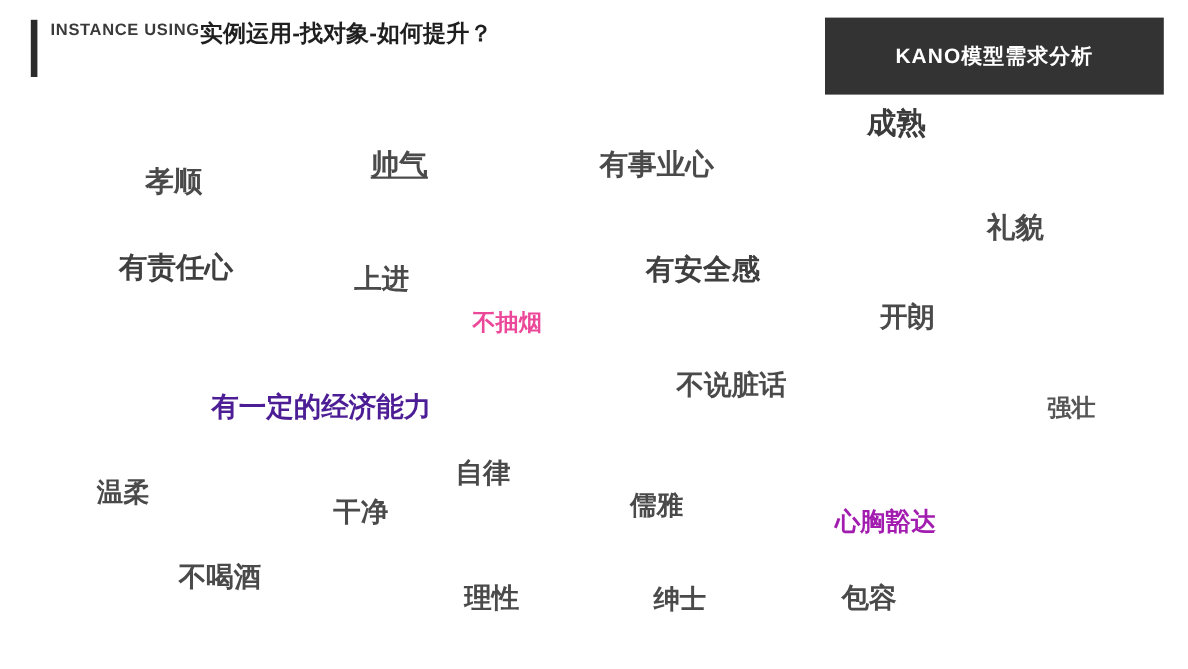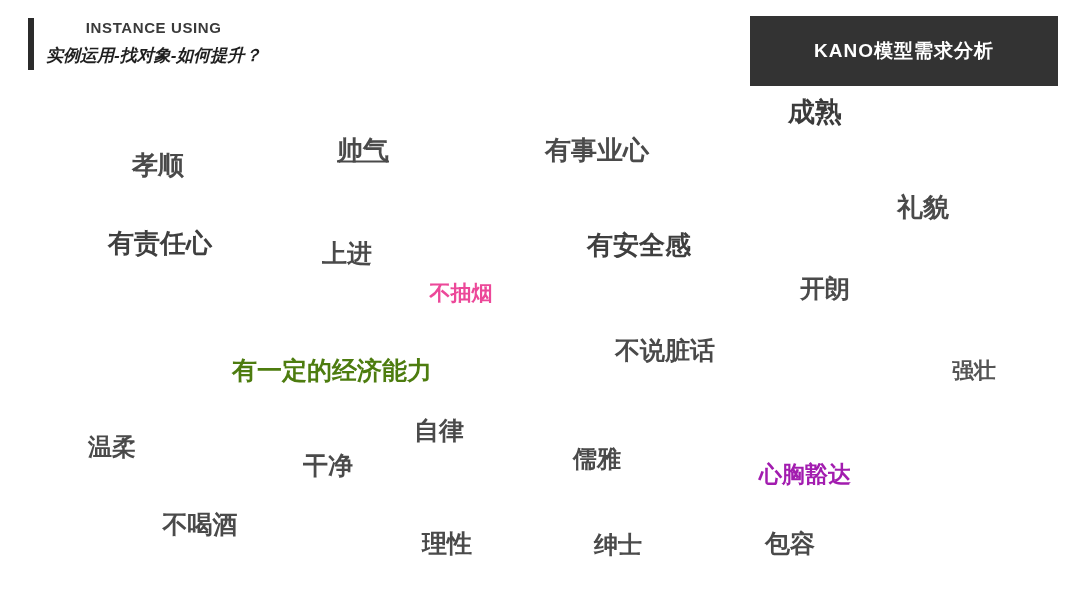--- a/index.html
+++ b/index.html
@@ -31,38 +31,35 @@
   }
   .header-bar {
     width: 6px;
     height: 52px;
     background: #2b2b2b;
     margin-right: 12px;
     flex: none;
   }
   .header-text {
     display: flex;
-    flex-direction: column;
     justify-content: center;
-    align-items: center;
   }
   .eyebrow {
     font-size: 15px;
     letter-spacing: 0.6px;
     color: #3a3a3a;
     font-weight: bold;
     line-height: 20px;
     margin-bottom: 5px;
   }
   .title-cn {
-    font-size: 17px;
+    font-size: 21px;
     font-weight: bold;
     color: #1f1f1f;
     line-height: 26px;
-    font-style: italic;
   }
 
   
   .badge {
     position: absolute;
     right: 22px;
     top: 16px;
     width: 308px;
     height: 70px;
     background: #333333;
@@ -113,21 +110,21 @@
       <div class="word" style="left: 363px; top: 150px; font-size: 26px; color: rgb(74, 74, 74); text-decoration: underline;">帅气</div>
       <div class="word" style="left: 597px; top: 150px; font-size: 26px; color: rgb(74, 74, 74);">有事业心</div>
       <div class="word" style="left: 923px; top: 207px; font-size: 26px; color: rgb(74, 74, 74);">礼貌</div>
       <div class="word" style="left: 160px; top: 243px; font-size: 26px; color: rgb(63, 63, 63);">有责任心</div>
       <div class="word" style="left: 347px; top: 253px; font-size: 25px; color: rgb(74, 74, 74);">上进</div>
       <div class="word" style="left: 639px; top: 245px; font-size: 26px; color: rgb(63, 63, 63);">有安全感</div>
       <div class="word" style="left: 825px; top: 288px; font-size: 25px; color: rgb(74, 74, 74);">开朗</div>
       <div class="word" style="left: 461px; top: 293px; font-size: 21px; color: #ec4899;">不抽烟</div>
       <div class="word" style="left: 665px; top: 350px; font-size: 25px; color: rgb(74, 74, 74);">不说脏话</div>
       <div class="word" style="left: 974px; top: 371px; font-size: 22px; color: rgb(85, 85, 85);">强壮</div>
-      <div class="word" style="left: 292px; top: 370px; font-size: 25px; color: #4d7c0f; margin-left: 40px;">有一定的经济能力</div>
+      <div class="word" style="left: 292px; top: 370px; font-size: 25px; color: #4c1d95;">有一定的经济能力</div>
       <div class="word" style="left: 439px; top: 430px; font-size: 25px; color: rgb(74, 74, 74);">自律</div>
       <div class="word" style="left: 112px; top: 447px; font-size: 24px; color: rgb(74, 74, 74);">温柔</div>
       <div class="word" style="left: 597px; top: 459px; font-size: 24px; color: rgb(74, 74, 74);">儒雅</div>
       <div class="word" style="left: 328px; top: 465px; font-size: 25px; color: rgb(74, 74, 74);">干净</div>
       <div class="word" style="left: 805px; top: 474px; font-size: 23px; color: #a21caf;">心胸豁达</div>
       <div class="word" style="left: 200px; top: 524px; font-size: 25px; color: rgb(74, 74, 74);">不喝酒</div>
       <div class="word" style="left: 447px; top: 543px; font-size: 25px; color: rgb(74, 74, 74);">理性</div>
       <div class="word" style="left: 618px; top: 545px; font-size: 24px; color: rgb(74, 74, 74);">绅士</div>
       <div class="word" style="left: 790px; top: 543px; font-size: 25px; color: rgb(74, 74, 74);">包容</div>
     </div>

